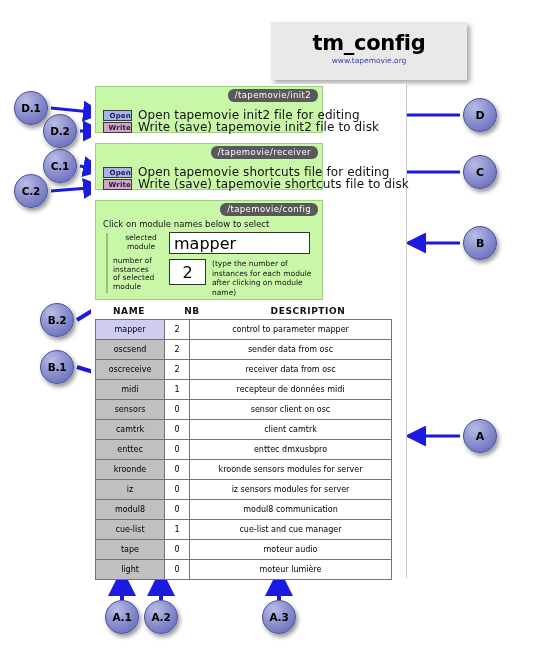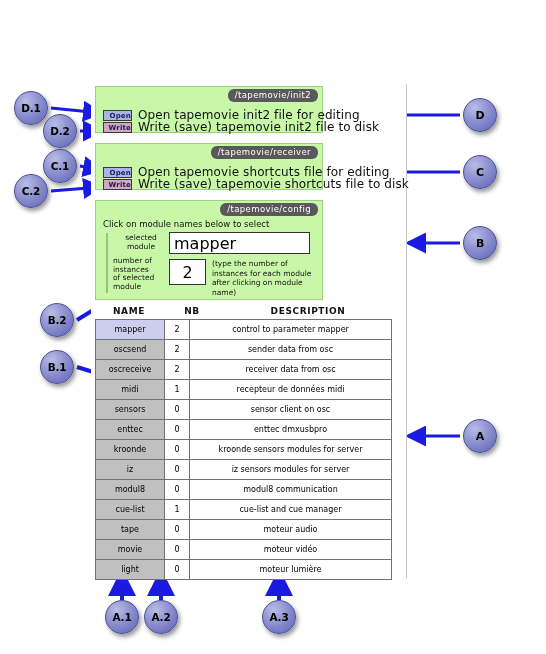--- a/index.html
+++ b/index.html
@@ -153,20 +153,24 @@
     <line x1="460" y1="115" x2="330" y2="115" stroke="#1a1ae0" stroke-width="3" marker-end="url(#ah)"></line>
     <line x1="460" y1="172" x2="330" y2="172" stroke="#1a1ae0" stroke-width="3" marker-end="url(#ah)"></line>
     <line x1="460" y1="243" x2="408" y2="243" stroke="#1a1ae0" stroke-width="3" marker-end="url(#ah)"></line>
     <line x1="460" y1="436" x2="408" y2="436" stroke="#1a1ae0" stroke-width="3" marker-end="url(#ah)"></line>
 
     <line x1="122" y1="600" x2="122" y2="572" stroke="#1a1ae0" stroke-width="4" marker-end="url(#ah)"></line>
     <line x1="161" y1="600" x2="161" y2="572" stroke="#1a1ae0" stroke-width="4" marker-end="url(#ah)"></line>
     <line x1="279" y1="600" x2="279" y2="572" stroke="#1a1ae0" stroke-width="4" marker-end="url(#ah)"></line>
   </svg>
 
+  <div id="title-card">
+    <div class="t">tm_config</div>
+    <div class="s">www.tapemovie.org</div>
+  </div>
 
   <div id="app-panel">
 
     <div class="green-box" id="box-init2">
       <div class="tab">/tapemovie/init2</div>
       <div class="row" style="top:21px;">
         <span class="btn btn-open">Open</span>
         <span class="lbl">Open tapemovie init2 file for editing</span>
       </div>
       <div class="row" style="top:33px;">
@@ -237,20 +241,25 @@
               <td class="c-name">midi</td>
               <td class="c-nb">1</td>
               <td class="c-desc">recepteur de données midi</td>
             </tr>
             <tr>
               <td class="c-name">sensors</td>
               <td class="c-nb">0</td>
               <td class="c-desc">sensor client on osc</td>
             </tr>
             <tr>
+              <td class="c-name">camtrk</td>
+              <td class="c-nb">0</td>
+              <td class="c-desc">client camtrk</td>
+            </tr>
+            <tr>
               <td class="c-name">enttec</td>
               <td class="c-nb">0</td>
               <td class="c-desc">enttec dmxusbpro</td>
             </tr>
             <tr>
               <td class="c-name">kroonde</td>
               <td class="c-nb">0</td>
               <td class="c-desc">kroonde sensors modules for server</td>
             </tr>
             <tr>
@@ -265,25 +274,20 @@
             </tr>
             <tr>
               <td class="c-name">cue-list</td>
               <td class="c-nb">1</td>
               <td class="c-desc">cue-list and cue manager</td>
             </tr>
             <tr>
               <td class="c-name">tape</td>
               <td class="c-nb">0</td>
               <td class="c-desc">moteur audio</td>
-            </tr>
-            <tr>
-              <td class="c-name">movie</td>
-              <td class="c-nb">0</td>
-              <td class="c-desc">moteur vidéo</td>
             </tr>
             <tr>
               <td class="c-name">light</td>
               <td class="c-nb">0</td>
               <td class="c-desc">moteur lumière</td>
             </tr>
           </tbody>
       </table>
     </div>
   </div>

